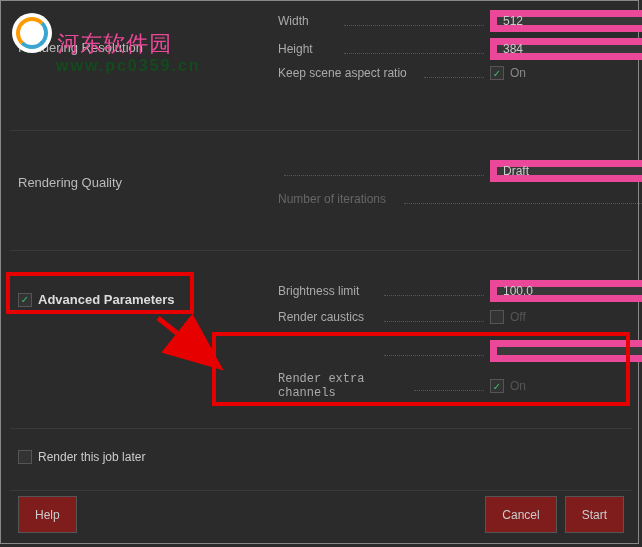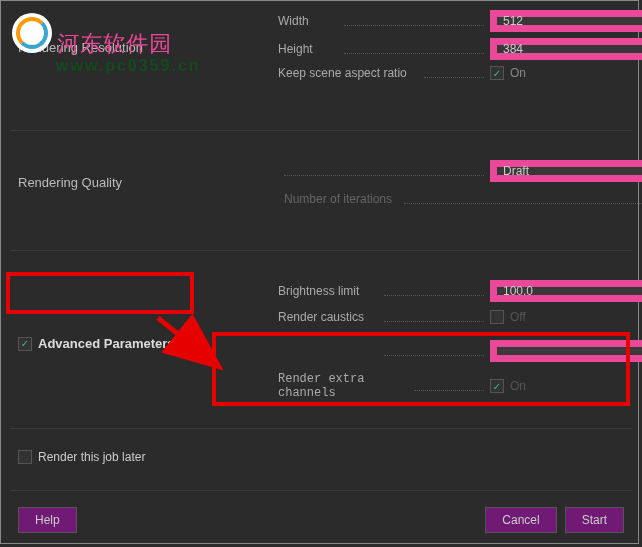--- a/index.html
+++ b/index.html
@@ -155,24 +155,24 @@
     z-index: 50;
   }
 
   .arrow {
     position: absolute;
     z-index: 50;
     pointer-events: none;
   }
 
   .btn {
-    background: #701a75;
+    background: #7f1d1d;
     border: 1px solid #555;
     color: #ccc;
-    height: 26px;
+    height: 37px;
     padding: 0 16px;
     display: inline-flex;
     align-items: center;
     justify-content: center;
     font-size: 12px;
     cursor: pointer;
   }
   .footer {
     position: absolute;
     bottom: 14px;
@@ -252,27 +252,27 @@
     <span>Draft</span>
     <div class="spinner">
         <div>▲</div>
         <div>▼</div>
       </div>
   </div>
 </div>
 
 <div class="row" style="left:14px; top:192px;">
   <div style="flex:0 0 216px;"></div>
-  <span class="label disabled" style="flex:0 0 120px;text-align:center;">Number of iterations</span>
+  <span class="label disabled" style="flex:0 0 120px;">Number of iterations</span>
   <div class="dashline"></div>
 </div>
 
 <div class="hr" style="top:250px;"></div>
 
-<div style="position:absolute; left:18px; top:292px;margin-top:44px;" class="checkbox-row">
+<div style="position:absolute; left:18px; top:292px;" class="checkbox-row">
   <span class="checkbox checked"></span>
   <span class="section-title" style="position:static; font-weight:bold; color:#ddd;">Advanced Parameters</span>
 </div>
 
 <div class="row" style="left:14px; top:280px;">
   <div style="flex:0 0 216px;"></div>
   <span class="label" style="flex:0 0 100px;">Brightness limit</span>
   <div class="dashline"></div>
   <div class="numfield">
     <span>100.0</span>

